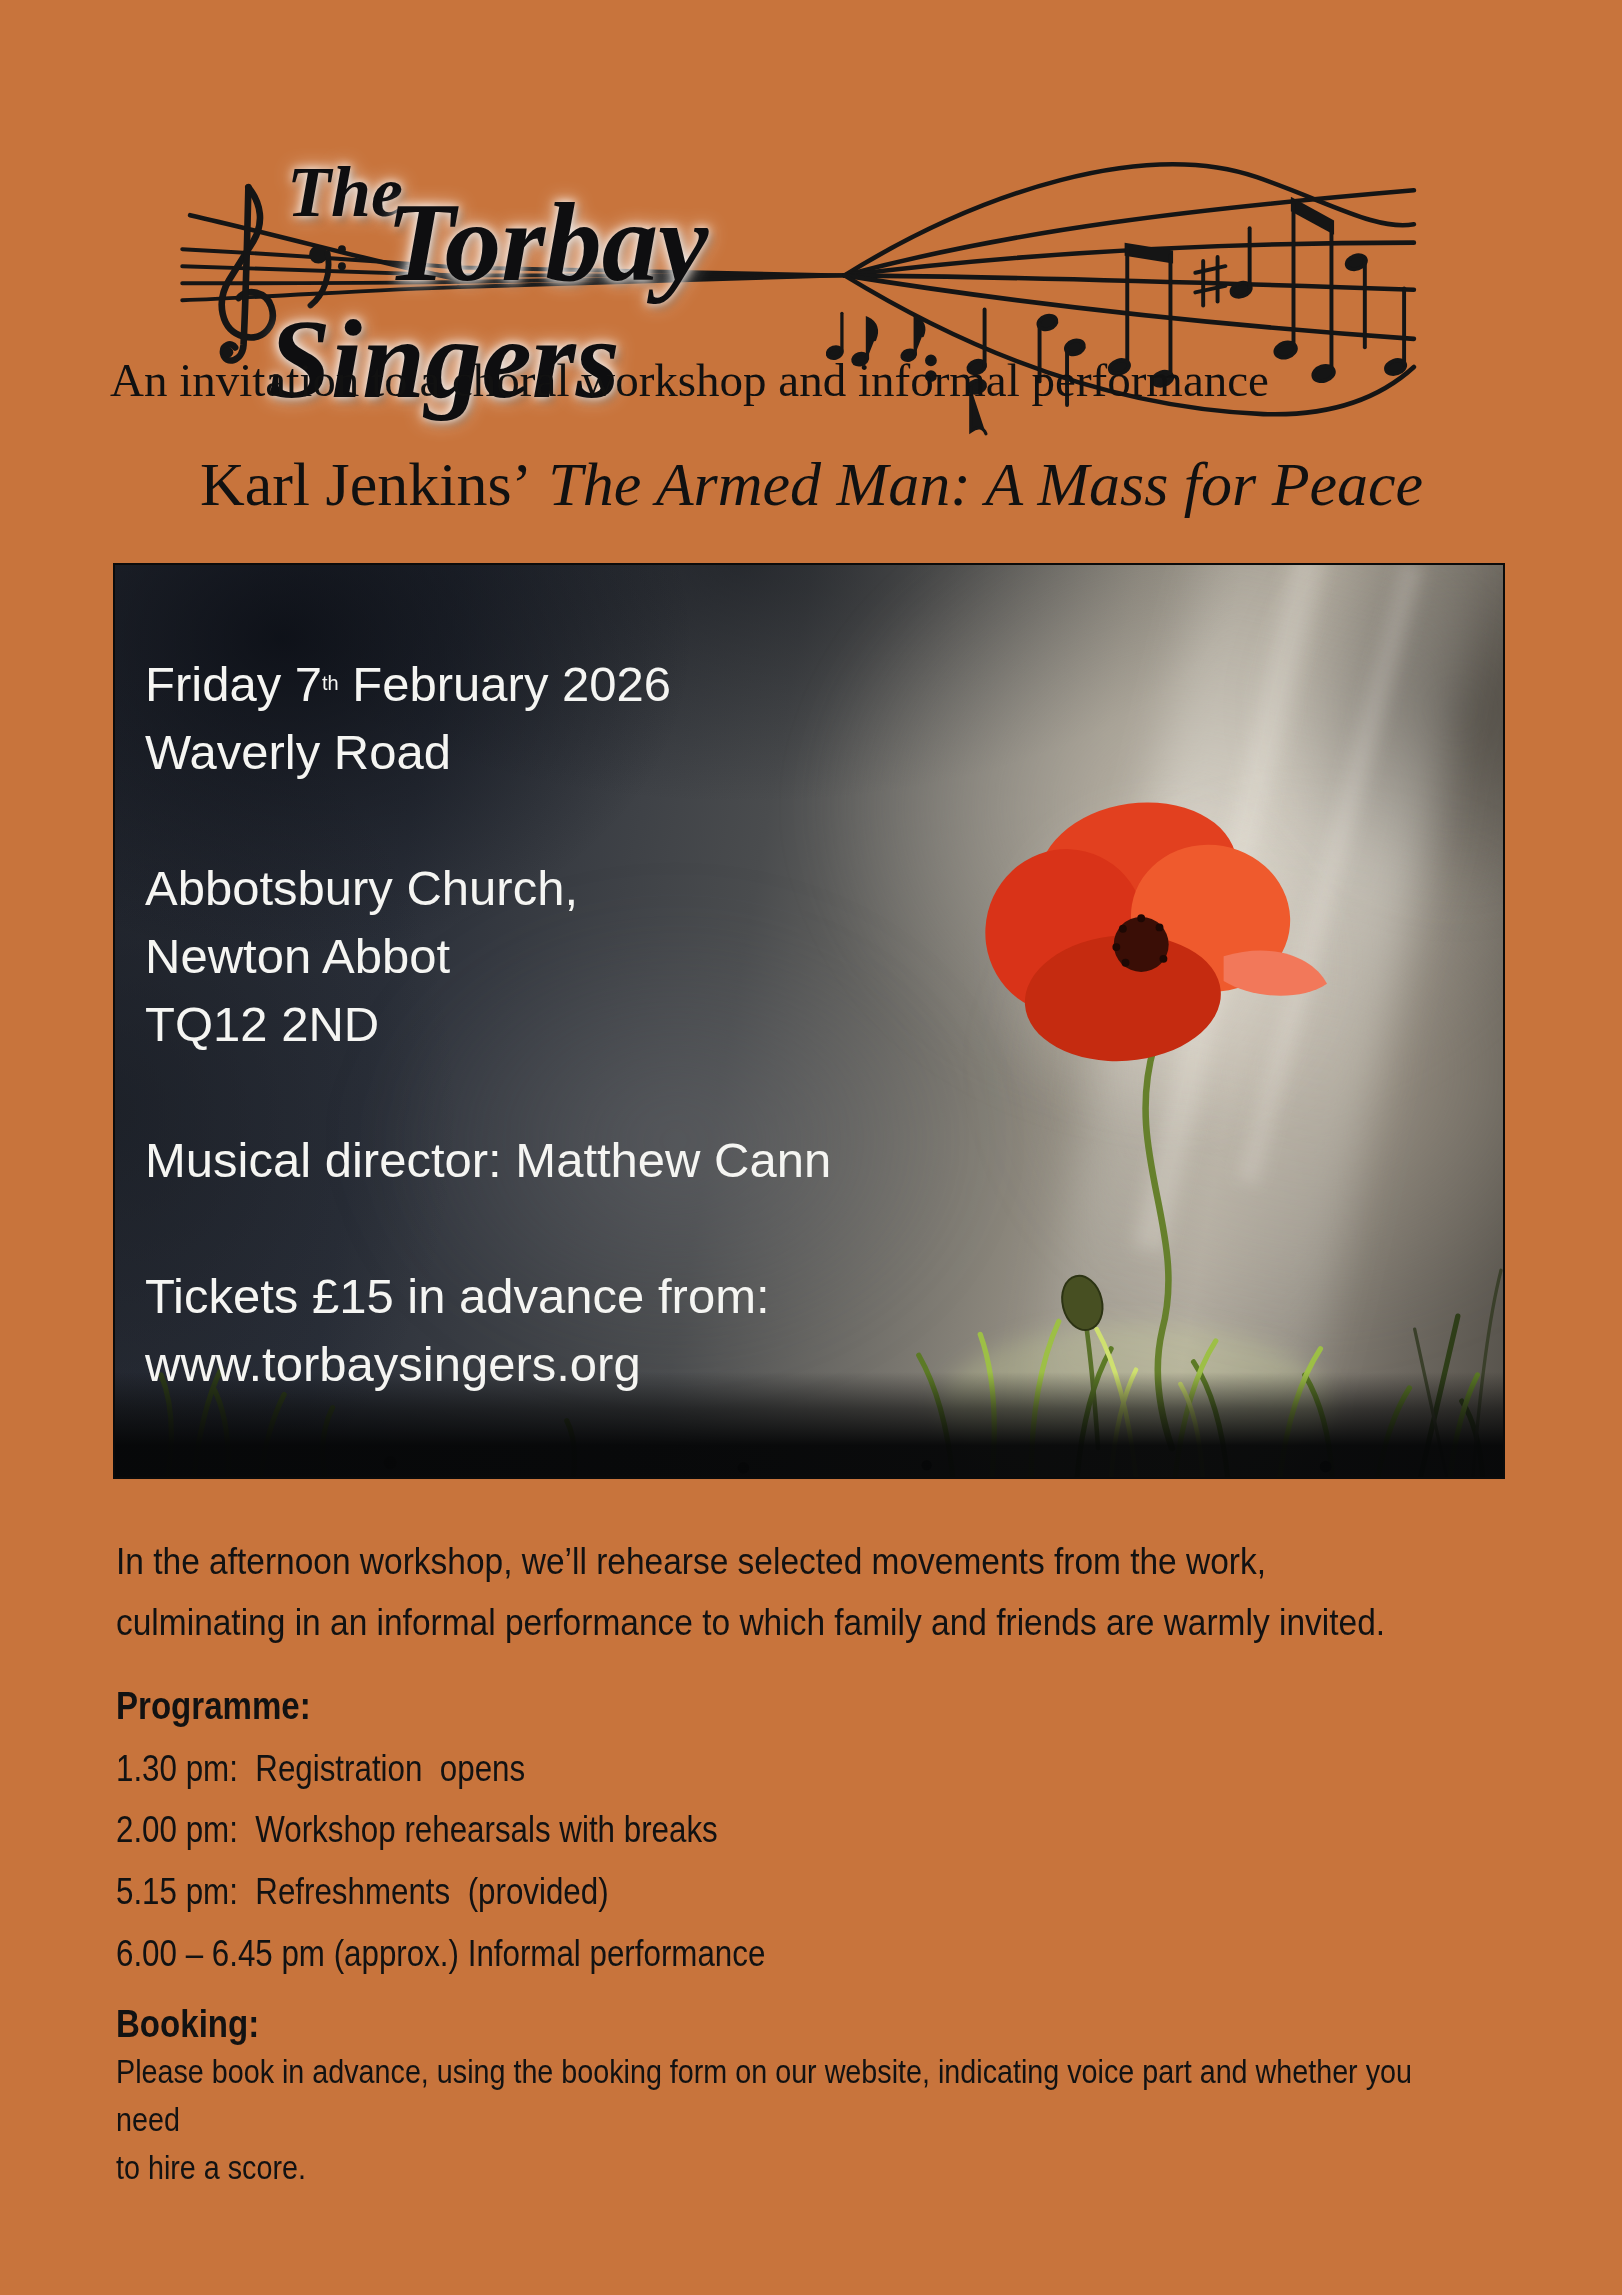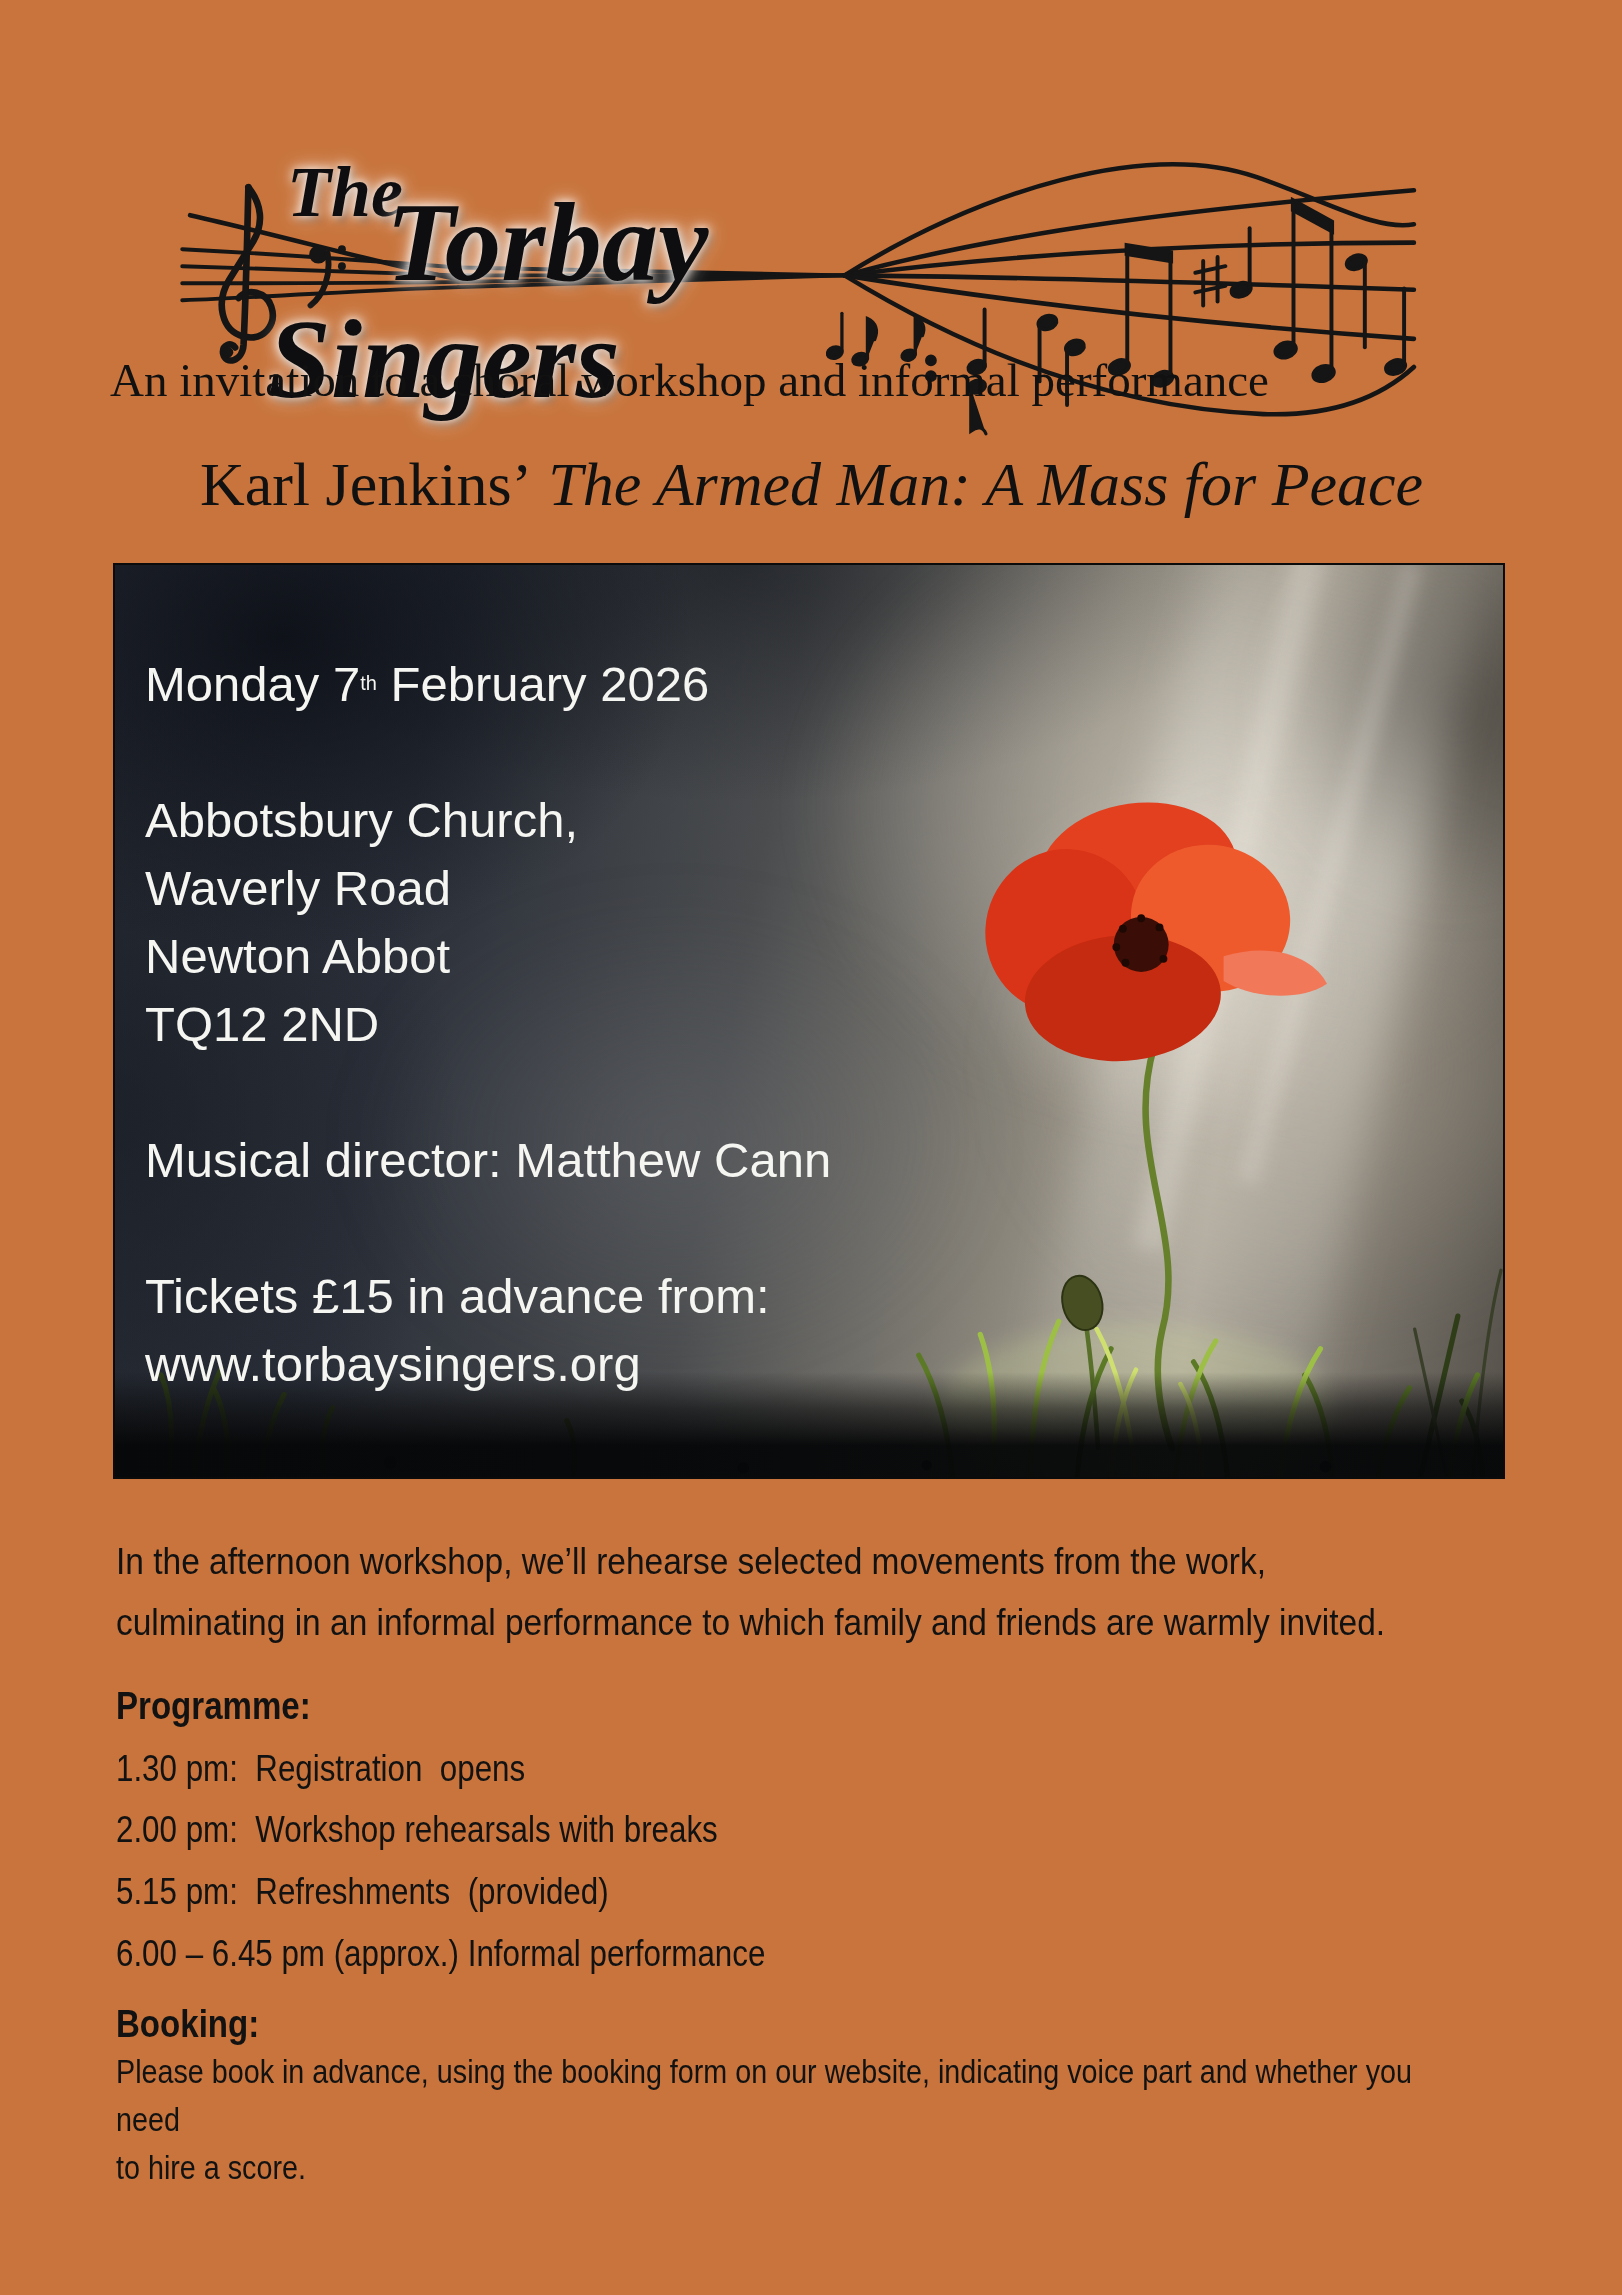--- a/index.html
+++ b/index.html
@@ -285,23 +285,23 @@
         <circle cx="1544" cy="608" r="6"></circle>
           <circle cx="1568" cy="540" r="6"></circle>
           <circle cx="1530" cy="584" r="6"></circle>
       </g>
     </g>
   </svg>
 
   <div class="layer ph-ground"></div>
 
   <div class="photo-text">
-    <div class="pline"><span>Monday 7</span><sup>th</sup><span> February 2026</span></div>
+    <div class="pline"><span>Friday 7</span><sup>th</sup><span> February 2026</span></div>
+    <div class="pline">Waverly Road</div>
     <div class="pline gap">Abbotsbury Church,</div>
-    <div class="pline">Waverly Road</div>
     <div class="pline">Newton Abbot</div>
     <div class="pline">TQ12 2ND</div>
     <div class="pline gap">Musical director: Matthew Cann</div>
     <div class="pline gap">Tickets £15 in advance from:</div>
     <div class="pline">www.torbaysingers.org</div>
   </div>
 </figure>
 
 <p class="desc">
   <span class="desc-line">In the afternoon workshop, we’ll rehearse selected movements from the work,</span>

